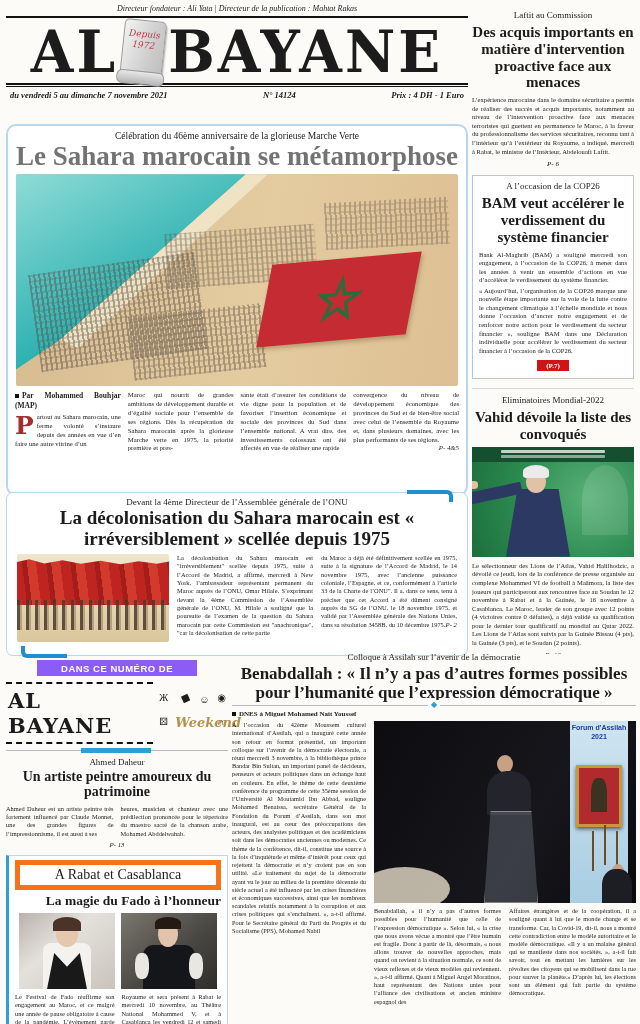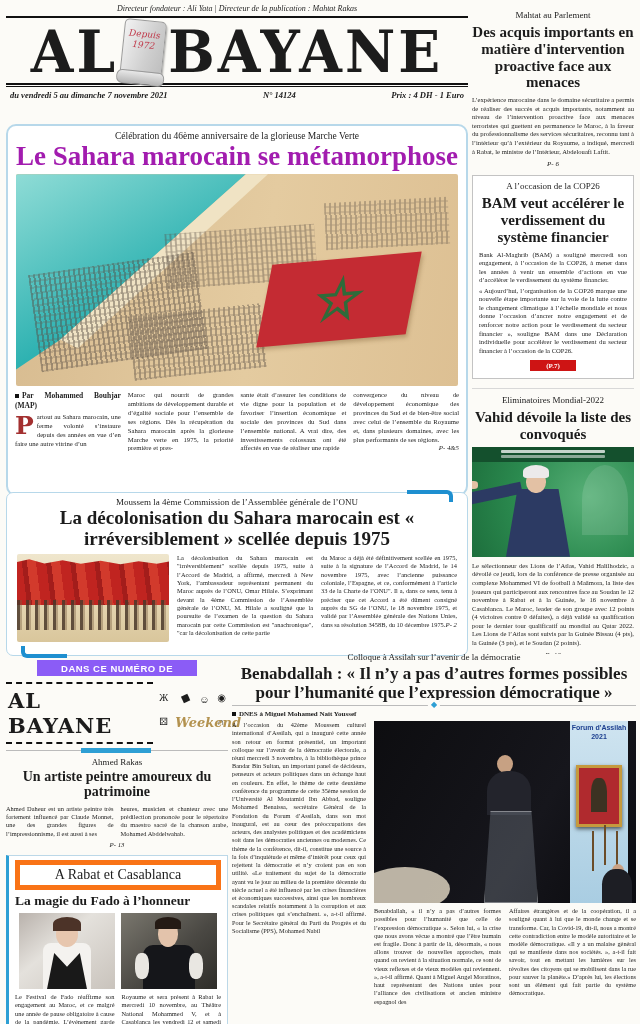--- a/index.html
+++ b/index.html
@@ -20,36 +20,36 @@
   .scroll::after { content:""; position:absolute; left:-4px; bottom:-4px; width:46px; height:12px; background:linear-gradient(#e8e8e8,#b5b5b5); border:1px solid #999; border-radius:6px; }
   .scroll-txt { position:absolute; top:8px; left:0; right:0; text-align:center; font-style:italic; color:#c0394a; font-size:9px; line-height:1.2; font-family:"DejaVu Serif", serif; }
   .dateline { display:flex; justify-content:space-between; font-size:8.5px; font-style:italic; font-weight:bold; padding:3px 4px 0; }
   
   .sidebar { position:absolute; left:472px; top:4px; width:162px; height:650px; overflow:hidden; }
   .sb-kicker { text-align:center; font-size:9px; padding:6px 0 4px; }
   .sb-head { text-align:center; font-weight:bold; font-size:15px; line-height:1.12; }
   .sb-body { font-size:6.6px; line-height:1.3; text-align:justify; margin-top:5px; }
   .sb-ref { text-align:center; font-size:7px; font-style:italic; margin-top:4px; }
   .cop-box { border:1px solid #c3c3c3; margin-top:7px; padding:5px 6px 7px; background:#fff; }
-  .badge { display:block; width:46px; margin:5px auto 0; background:#ce1414; color:#fff; font-size:7px; font-weight:bold; text-align:center; padding:1.5px 0; }
+  .badge { display:block; width:32px; margin:5px auto 0; background:#ce1414; color:#fff; font-size:7px; font-weight:bold; text-align:center; padding:1.5px 0; }
   .mondial { margin-top:9px; border-top:1px solid #d8d8d8; }
   
   .vahid { position:relative; width:100%; height:110px; margin-top:4px; overflow:hidden; background:radial-gradient(circle at 72% 45%, #57b077, #2b8a4f 55%, #1d6e3c); }
   .vahid-band { position:absolute; top:0; left:0; right:0; height:15px; background:#14502d; }
   .vahid-cap { position:absolute; top:3px; left:18%; width:64%; height:3px; background:rgba(255,255,255,.75); border-radius:1px; box-shadow:0 5px 0 rgba(255,255,255,.5); }
   .vahid-ghost { position:absolute; right:6px; top:18px; width:46px; height:70px; background:rgba(255,255,255,.12); border-radius:50% 50% 0 0; }
   .vahid-head { position:absolute; left:54px; top:22px; width:20px; height:24px; background:#e3c1a4; border-radius:50% 50% 45% 45%; }
   .vahid-hair { position:absolute; left:51px; top:18px; width:26px; height:13px; background:#eceaea; border-radius:50% 50% 20% 20%; }
   .vahid-body { position:absolute; left:34px; top:42px; width:64px; height:68px; background:#2c3a63; clip-path:polygon(18% 0,82% 0,100% 100%,0 100%); }
   .vahid-arm { position:absolute; left:-2px; top:40px; width:52px; height:12px; background:#2c3a63; transform:rotate(-12deg); }
   .vahid-hand { position:absolute; left:-4px; top:34px; width:10px; height:8px; background:#e3c1a4; border-radius:40%; }
   
   .main-frame { position:absolute; left:6px; top:124px; width:462px; height:372px; border:2px solid #b7d8ea; border-radius:10px; padding:3px 7px; background:#fff; }
   .m-kicker { text-align:center; font-size:9.5px; padding:2px 0 1px; }
-  .m-head { text-align:center; font-weight:bold; font-size:27px; line-height:1.05; color:#a21caf; }
+  .m-head { text-align:center; font-weight:bold; font-size:27px; line-height:1.05; color:#737373; }
   .photo-main { position:relative; height:212px; margin:4px 1px 5px; overflow:hidden; border-radius:2px; background:linear-gradient(100deg,#d7bb90 0%,#e4cba0 55%,#ddc093 100%); }
   .ocean { position:absolute; inset:0; background:linear-gradient(150deg,#8fdcd6,#25aeae 45%,#2fb7b0); clip-path:polygon(0 0,52% 0,10% 78%,0 92%); }
   .beach { position:absolute; inset:0; background:#f0e3c4; clip-path:polygon(52% 0,57% 0,14% 82%,10% 78%); }
   .city { position:absolute; opacity:.55; background:repeating-linear-gradient(90deg, rgba(84,74,66,.8) 0 2px, transparent 2px 5px), repeating-linear-gradient(0deg, rgba(110,96,84,.5) 0 2px, transparent 2px 6px); }
   .c1 { left:4%; top:42%; width:38%; height:46%; transform:rotate(-8deg); }
   .c2 { left:34%; top:26%; width:34%; height:26%; transform:rotate(-4deg); opacity:.45; }
   .c3 { left:70%; top:12%; width:28%; height:22%; transform:rotate(-3deg); opacity:.4; }
   .c4 { left:26%; top:64%; width:30%; height:30%; transform:rotate(-6deg); opacity:.5; }
   .flag { position:absolute; left:56%; top:40%; width:34%; height:38%; background:#c42b33; transform:rotate(-5deg) skewX(-16deg); box-shadow:2px 3px 4px rgba(120,90,50,.4); display:flex; align-items:center; justify-content:center; }
   .m-byline { font-size:7.5px; font-weight:bold; line-height:1.25; margin-bottom:3px; }
@@ -81,21 +81,21 @@
   .wk-script { position:absolute; left:16px; top:22px; font-style:italic; font-weight:bold; font-size:13px; color:#b3924f; font-family:"DejaVu Serif", serif; }
   .wk-div { position:relative; border-top:1px solid #bbb; margin:6px 0 2px; }
   .wk-div::after { content:""; position:absolute; left:34%; top:-3px; width:70px; height:5px; background:#2e9fd4; }
   .dh-kicker { text-align:center; font-size:9px; margin-top:6px; }
   .dh-head { text-align:center; font-weight:bold; font-size:14px; line-height:1.1; margin:2px 0 5px; }
   .two-col { display:flex; gap:7px; font-size:6.4px; line-height:1.3; text-align:justify; }
   .two-col > div { flex:1; }
   .ref-c { text-align:center; font-size:6.8px; font-style:italic; margin-top:3px; }
   .fado-box { border:1px solid #bcd8e8; border-left:3px solid #2e9fd4; margin-top:7px; padding:4px 6px 5px; background:#fff; }
   .fado-kicker { border:5px solid #f97316; text-align:center; font-size:14px; padding:2px 4px; }
-  .fado-head { text-align:left; font-weight:bold; font-size:13.5px; margin:3px 0 4px; }
+  .fado-head { text-align:right; font-weight:bold; font-size:13.5px; margin:3px 0 4px; }
   .fado-photos { display:flex; gap:6px; justify-content:center; margin-bottom:4px; }
   .fp { position:relative; width:96px; height:76px; overflow:hidden; }
   .fp1 { background:linear-gradient(140deg,#b9b2ac,#e4e1dc 40%,#c9c3bc); }
   .fp1 .blouse { position:absolute; left:24px; top:30px; width:48px; height:46px; background:#f4f2ef; border-radius:8px 8px 0 0; }
   .fp1 .pinafore { position:absolute; left:28px; top:40px; width:40px; height:36px; background:#191919; clip-path:polygon(0 100%,18% 0,50% 38%,82% 0,100% 100%); }
   .fp1 .head { position:absolute; left:37px; top:8px; width:22px; height:26px; background:#e7c6ae; border-radius:48%; }
   .fp1 .hair { position:absolute; left:34px; top:4px; width:28px; height:14px; background:#4c3328; border-radius:50% 50% 0 0; }
   .fp2 { background:linear-gradient(140deg,#7a776e,#4a4843 55%,#2e2d29); }
   .fp2 .torso { position:absolute; left:22px; top:32px; width:52px; height:44px; background:#15161a; border-radius:10px 10px 0 0; }
   .fp2 .collar { position:absolute; left:14px; top:40px; width:14px; height:26px; background:#e9e7e2; border-radius:40%; box-shadow:54px 0 0 #e9e7e2; }
@@ -147,21 +147,21 @@
     <div class="dateline">
       <span>du vendredi 5 au dimanche 7 novembre 2021</span>
       <span>N° 14124</span>
       <span>Prix : 4 DH - 1 Euro</span>
     </div>
   </div>
 
   <div class="sidebar">
 
     <div>
-      <div class="sb-kicker">Mahtat au Parlement</div>
+      <div class="sb-kicker">Laftit au Commission</div>
       <div class="sb-head">Des acquis importants en matière d'intervention proactive face aux menaces</div>
       <div class="sb-body">L’expérience marocaine dans le domaine sécuritaire a permis de réaliser des succès et acquis importants, notamment au niveau de l’intervention proactive face aux menaces terroristes qui guettent en permanence le Maroc, à la faveur du professionnalisme des services sécuritaires, reconnu tant à l’intérieur qu’à l’extérieur du Royaume, a indiqué, mercredi à Rabat, le ministre de l’Intérieur, Abdelouafi Laftit.</div>
       <div class="sb-ref">P- 6</div>
     </div>
 
     <div class="cop-box">
       <div class="sb-kicker" style="padding-top:0;">A l’occasion de la COP26</div>
       <div class="sb-head">BAM veut accélérer le verdissement du système financier</div>
       <p class="sb-body">Bank Al-Maghrib (BAM) a souligné mercredi son engagement, à l’occasion de la COP26, à mener dans les années à venir un ensemble d’actions en vue d’accélérer le verdissement du système financier.</p>
       <p class="sb-body" style="margin-top:2px;">« Aujourd’hui, l’organisation de la COP26 marque une nouvelle étape importante sur la voie de la lutte contre le changement climatique à l’échelle mondiale et nous donne l’occasion d’ancrer notre engagement et de renforcer notre action pour le verdissement du secteur financier », souligne BAM dans une Déclaration individuelle pour accélérer le verdissement du secteur financier à l’occasion de la COP26.</p>
@@ -213,21 +213,21 @@
       <div class="m-col">
         <span>convergence du niveau de développement économique des provinces du Sud et de bien-être social avec celui de l’ensemble du Royaume et, dans plusieurs domaines, avec les plus performants de ses régions.</span>
         <div class="m-ref">P- 4&amp;5</div>
       </div>
     </div>
   </div>
 
   <div class="onu-frame">
     <div class="corner tr"></div>
     <div class="corner bl"></div>
-    <div class="onu-kicker">Moussem la 4ème Commission de l’Assemblée générale de l’ONU</div>
+    <div class="onu-kicker">Devant la 4ème Directeur de l’Assemblée générale de l’ONU</div>
     <div class="onu-head">La décolonisation du Sahara marocain est « irréversiblement » scellée depuis 1975</div>
     <div class="onu-row">
       <div class="onu-img">
         <div class="flags-red"></div>
         <div class="figures"></div>
       </div>
       <div class="onu-col">La décolonisation du Sahara marocain est "irréversiblement" scellée depuis 1975, suite à l’Accord de Madrid, a affirmé, mercredi à New York, l’ambassadeur représentant permanent du Maroc auprès de l’ONU, Omar Hilale. S’exprimant devant la 4ème Commission de l’Assemblée générale de l’ONU, M. Hilale a souligné que la poursuite de l’examen de la question du Sahara marocain par cette Commission est "anachronique", "car la décolonisation de cette partie</div>
       <div class="onu-col">
         <span>du Maroc a déjà été définitivement scellée en 1975, suite à la signature de l’Accord de Madrid, le 14 novembre 1975, avec l’ancienne puissance coloniale, l’Espagne, et ce, conformément à l’article 33 de la Charte de l’ONU". Il a, dans ce sens, tenu à préciser que cet Accord a été dûment consigné auprès du SG de l’ONU, le 18 novembre 1975, et validé par l’Assemblée générale des Nations Unies, dans sa résolution 3458B, du 10 décembre 1975.</span>
         <span class="onu-ref">P- 2</span>
@@ -245,21 +245,21 @@
         <span class="wk-ic" style="left:40px;top:2px;">☺</span>
         <span class="wk-ic" style="left:58px;top:0;">◉</span>
         <span class="wk-ic" style="left:0;top:24px;">⚄</span>
         <span class="wk-ic" style="left:58px;top:24px;">∩</span>
         <span class="wk-script">Weekend</span>
       </div>
     </div>
     <div class="wk-div"></div>
 
     <div>
-      <div class="dh-kicker">Ahmed Rakas</div>
+      <div class="dh-kicker">Ahmed Daheur</div>
       <div class="dh-head">Un artiste peintre amoureux du patrimoine</div>
       <div class="two-col">
         <div>Ahmed Daheur est un artiste peintre très fortement influencé par Claude Monnet, une des grandes figures de l’impressionnisme, il est aussi à ses</div>
         <div>heures, musicien et chanteur avec une prédilection prononcée pour le répertoire du maestro sacré de la chanson arabe, Mohamed Abddelwahab.</div>
       </div>
       <div class="ref-c">P- 13</div>
     </div>
 
     <div class="fado-box">
       <div class="fado-kicker">A Rabat et Casablanca</div>

